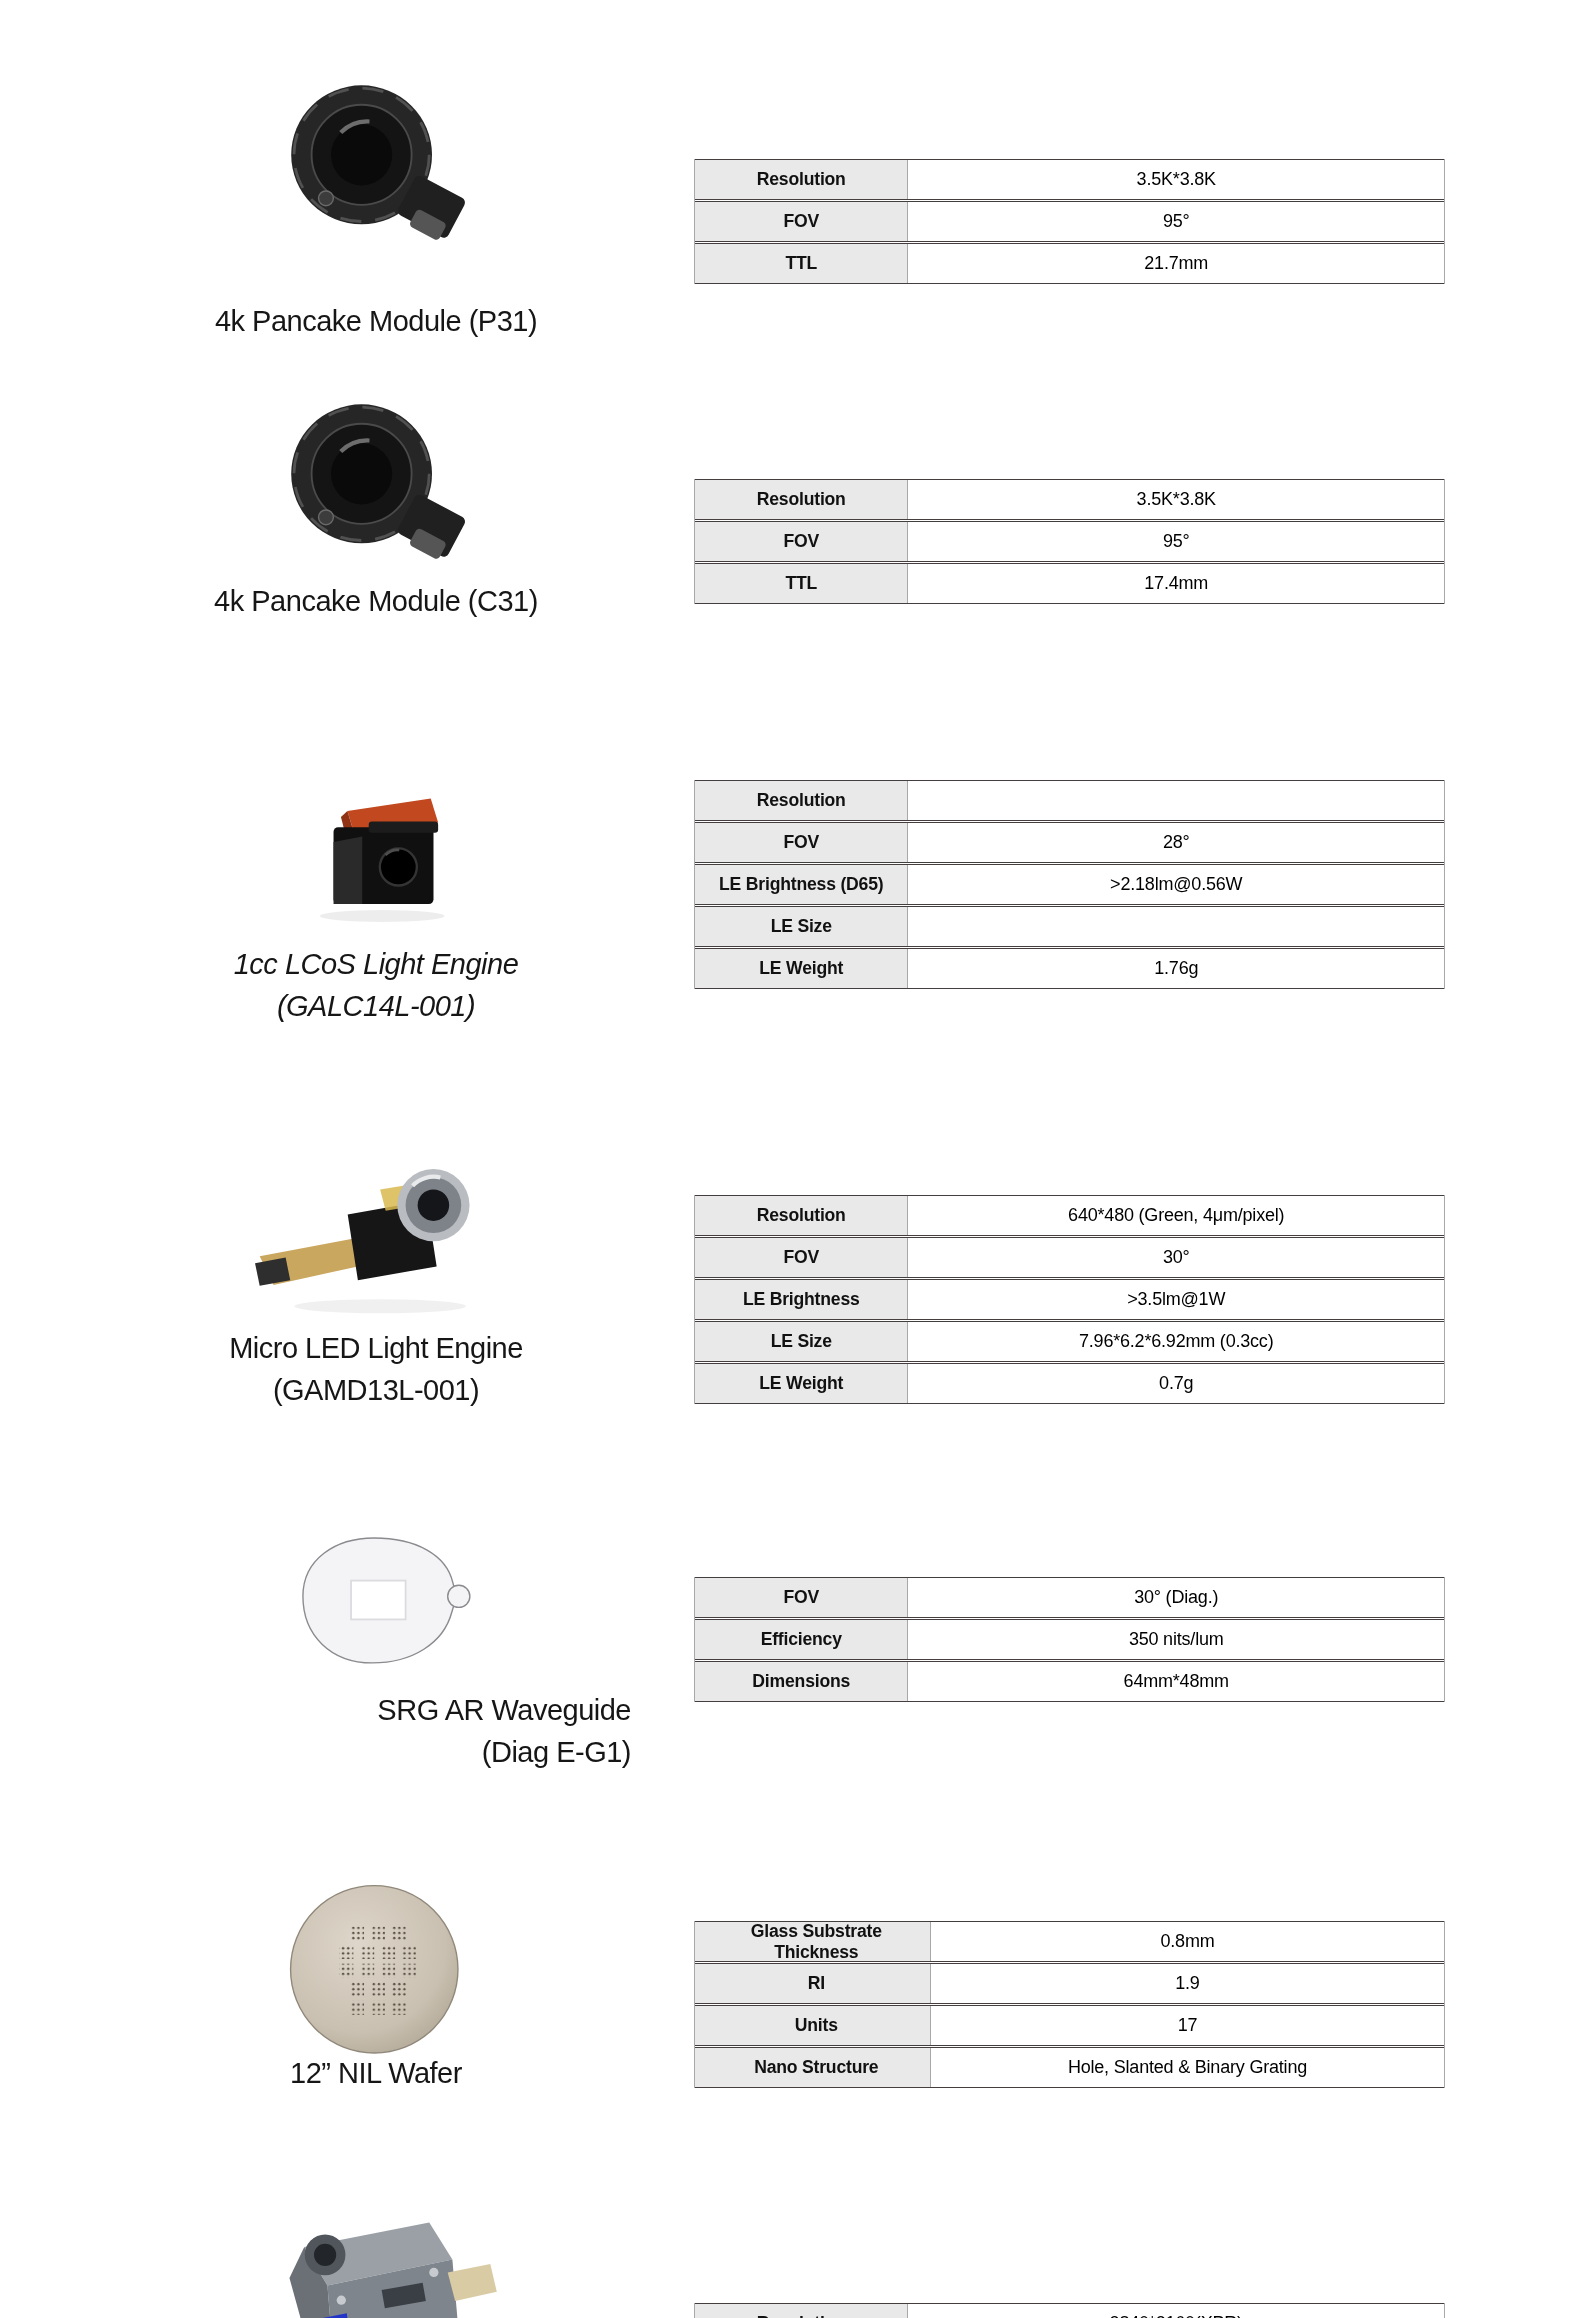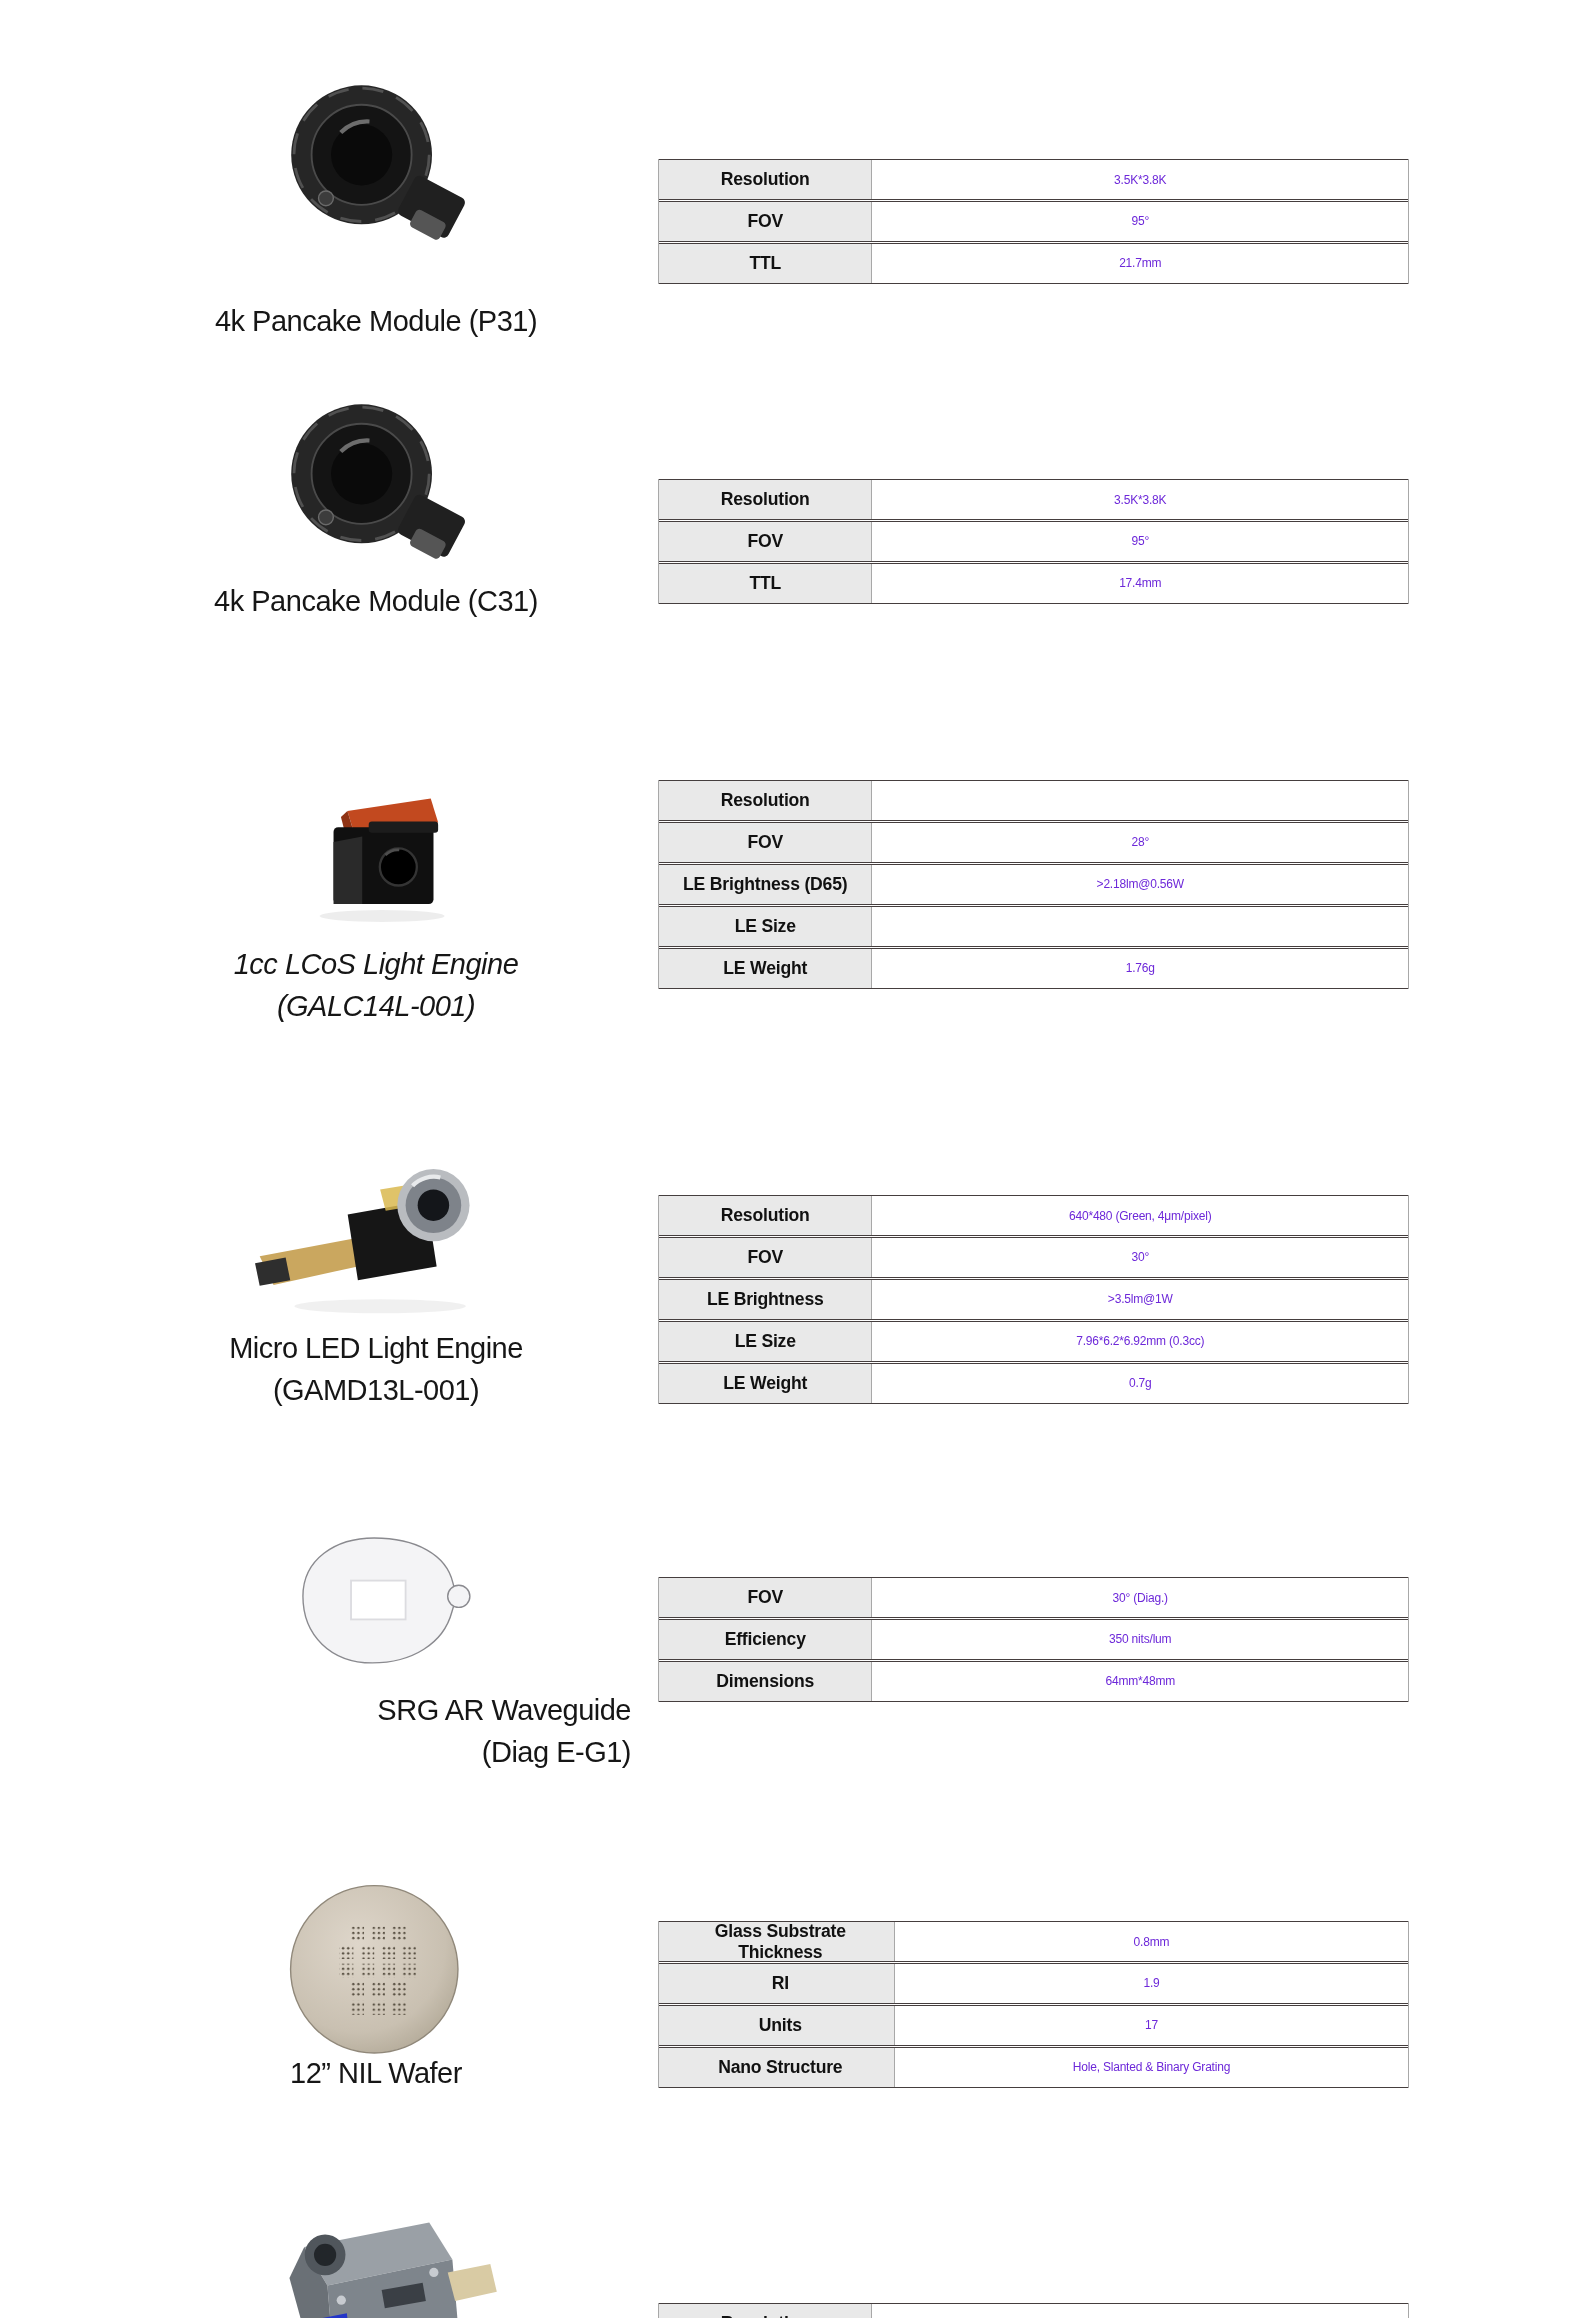--- a/index.html
+++ b/index.html
@@ -6,39 +6,39 @@
   body{font-family:"Liberation Sans", sans-serif; -webkit-font-smoothing:antialiased;}
   #catalog{position:relative;width:1583px;height:3405px;background:#ffffff;overflow:hidden;}
   .product-section{position:absolute;inset:0;}
   .figure{position:absolute;}
   .figure svg{width:100%;height:100%;display:block;}
   .product-name{
     position:absolute;left:121px;width:510px;text-align:center;
     font-size:29px;line-height:1.45;color:#161616;letter-spacing:-0.5px;font-weight:400;
   }
   .spec-table{
-    position:absolute;left:658px;width:751px;
+    position:absolute;left:694px;width:751px;
     display:flex;flex-direction:column;gap:0.9px;
     border-left:0.9px solid #a8a8a8;border-right:0.9px solid #a8a8a8;
     box-sizing:border-box;background:#ffffff;
   }
   .spec-row{
     display:flex;height:39px;background:#ffffff;
     border-top:1.9px solid #453e3e;border-bottom:1.9px solid #453e3e;
   }
   .spec-label{
     width:28.5%;background:#e9e9e9;border-right:0.9px solid #a8a8a8;
     display:flex;align-items:center;justify-content:center;text-align:center;
     font-weight:bold;font-size:17.6px;color:#111111;padding:0 8.3px;box-sizing:border-box;
     letter-spacing:-0.2px;
   }
   .wide-label .spec-label{width:31.5%;padding-left:16px;}
   .spec-value{
     flex:1;display:flex;align-items:center;justify-content:center;text-align:center;
-    font-size:12px;color:#6d28d9;padding:0 9.3px;box-sizing:border-box;letter-spacing:-0.2px;
+    font-size:18px;color:#000000;padding:0 9.3px;box-sizing:border-box;letter-spacing:-0.2px;
   }
 </style>
 </head>
 <body>
 
 <div id="catalog">
     <div class="product-section">
       <div class="figure" style="left: 271px; top: 77px; width: 209px; height: 176px;">
 <svg viewBox="0 0 450 380" xmlns="http://www.w3.org/2000/svg">
   <ellipse cx="195" cy="168" rx="152" ry="150" fill="#262626"></ellipse>

